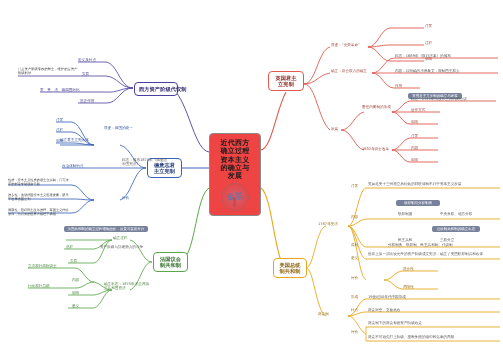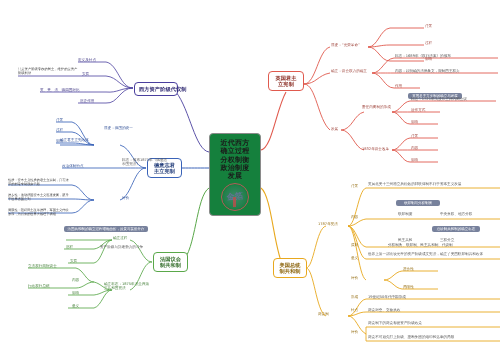--- a/index.html
+++ b/index.html
@@ -10,21 +10,21 @@
   }
   #canvas{position:absolute;inset:0;width:503px;height:356px;}
   svg.links{position:absolute;left:0;top:0;width:503px;height:356px;pointer-events:none;}
 
   .node{position:absolute;white-space:nowrap;line-height:1.18;}
 
   
   .root{
     left:209px;top:133px;width:52px;
     box-sizing:border-box;
-    border:1px solid #8a8a8a;border-radius:4px;background:#15803d;
+    border:1px solid #8a8a8a;border-radius:4px;background:#ef4444;
     padding:5px 3px 2px;
     text-align:center;font-size:7px;font-weight:bold;color:#1a1a1a;
     letter-spacing:.2px;
   }
   .root .rtxt{display:block;}
   .seal{
     margin:3px auto 2px;width:26px;height:26px;border-radius:50%;
     border:1px solid #b45a5a;
     background:
       radial-gradient(circle at 50% 50%, rgba(150,160,200,.30), rgba(120,130,180,.12) 60%, rgba(255,255,255,0) 70%);
@@ -210,22 +210,22 @@
       <path d="M366 327 H 500"></path>
       <path d="M366 341 H 500"></path>
       <path d="M366 334 C 366 334 366 330 366 327"></path>
       <path d="M366 334 C 366 338 366 341 366 341"></path>
     </g>
   </svg>
 
   <div class="node root">
     <span class="rtxt">近代西方</span>
     <span class="rtxt">确立过程</span>
-    <span class="rtxt">分权制衡</span>
-    <span class="rtxt">政治制度</span>
+    <span class="rtxt">资本主义</span>
+    <span class="rtxt">的确立与</span>
     <span class="rtxt">发展</span>
     <div class="seal"></div>
   </div>
 
   <div class="node main m-purple" style="left:134px;top:82px;width:44px;">
     <span>西方资产阶级代议制</span>
   </div>
   <div class="node lbl p" style="left:78px;top:58px;">定义及特点</div>
   <div class="node lbl p" style="left:82px;top:72px;">实质</div>
   <div class="node lbl wrap" style="left:18px;top:67px;width:60px;font-size:3.3px;color:#3a3a3a;">只是资产阶级专政的民主，维护的是资产阶级利益</div>

